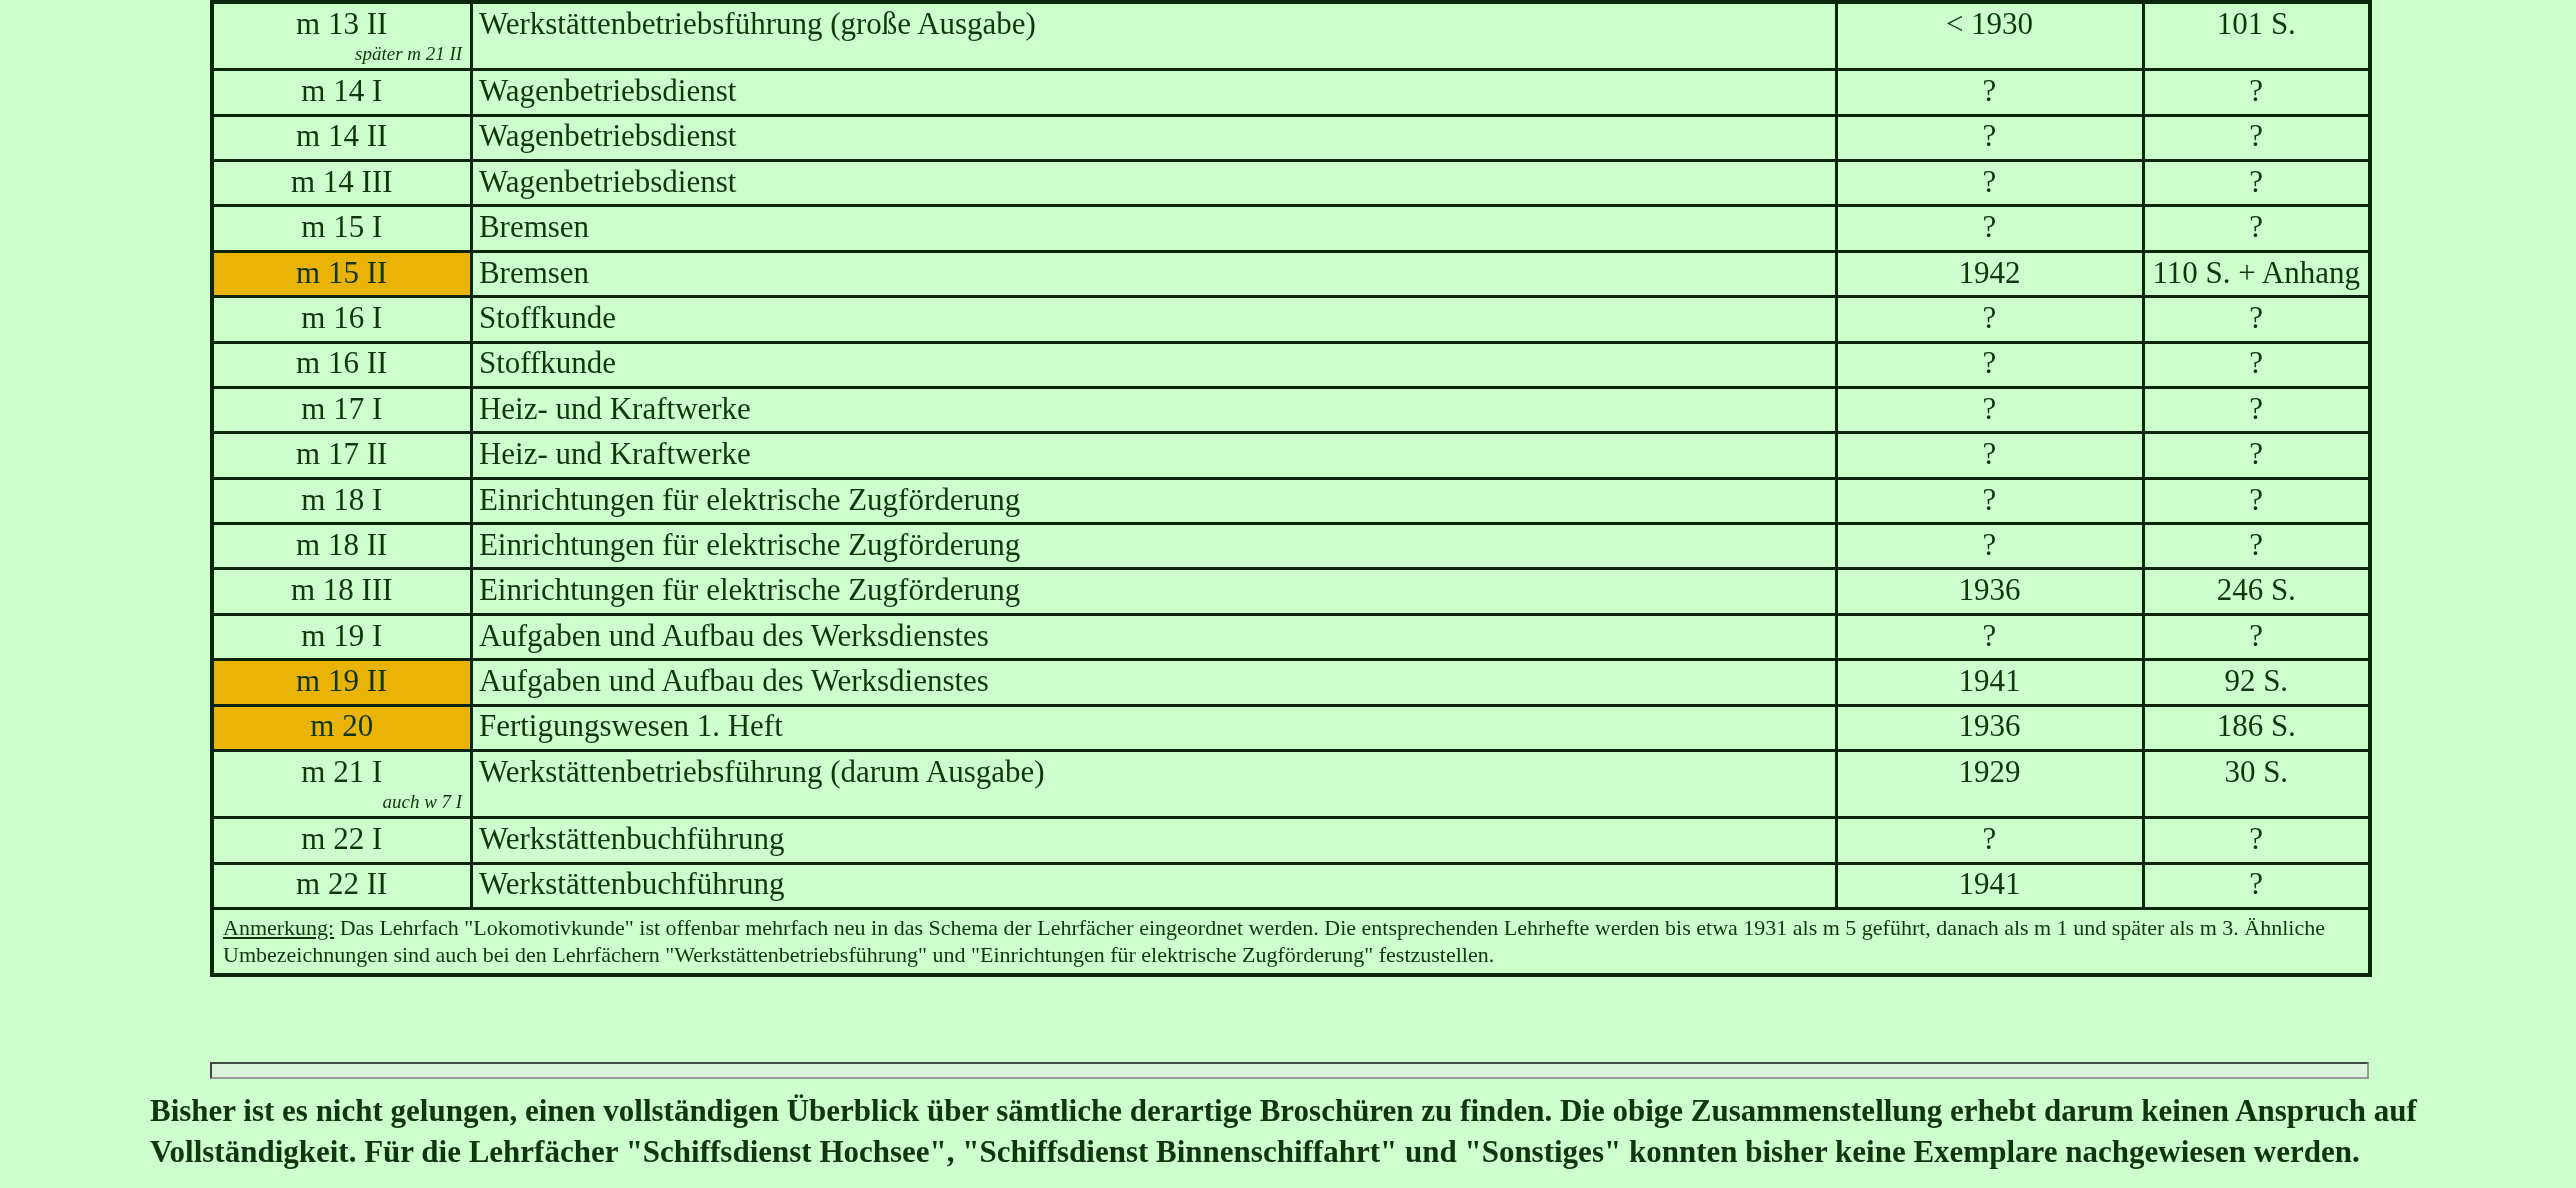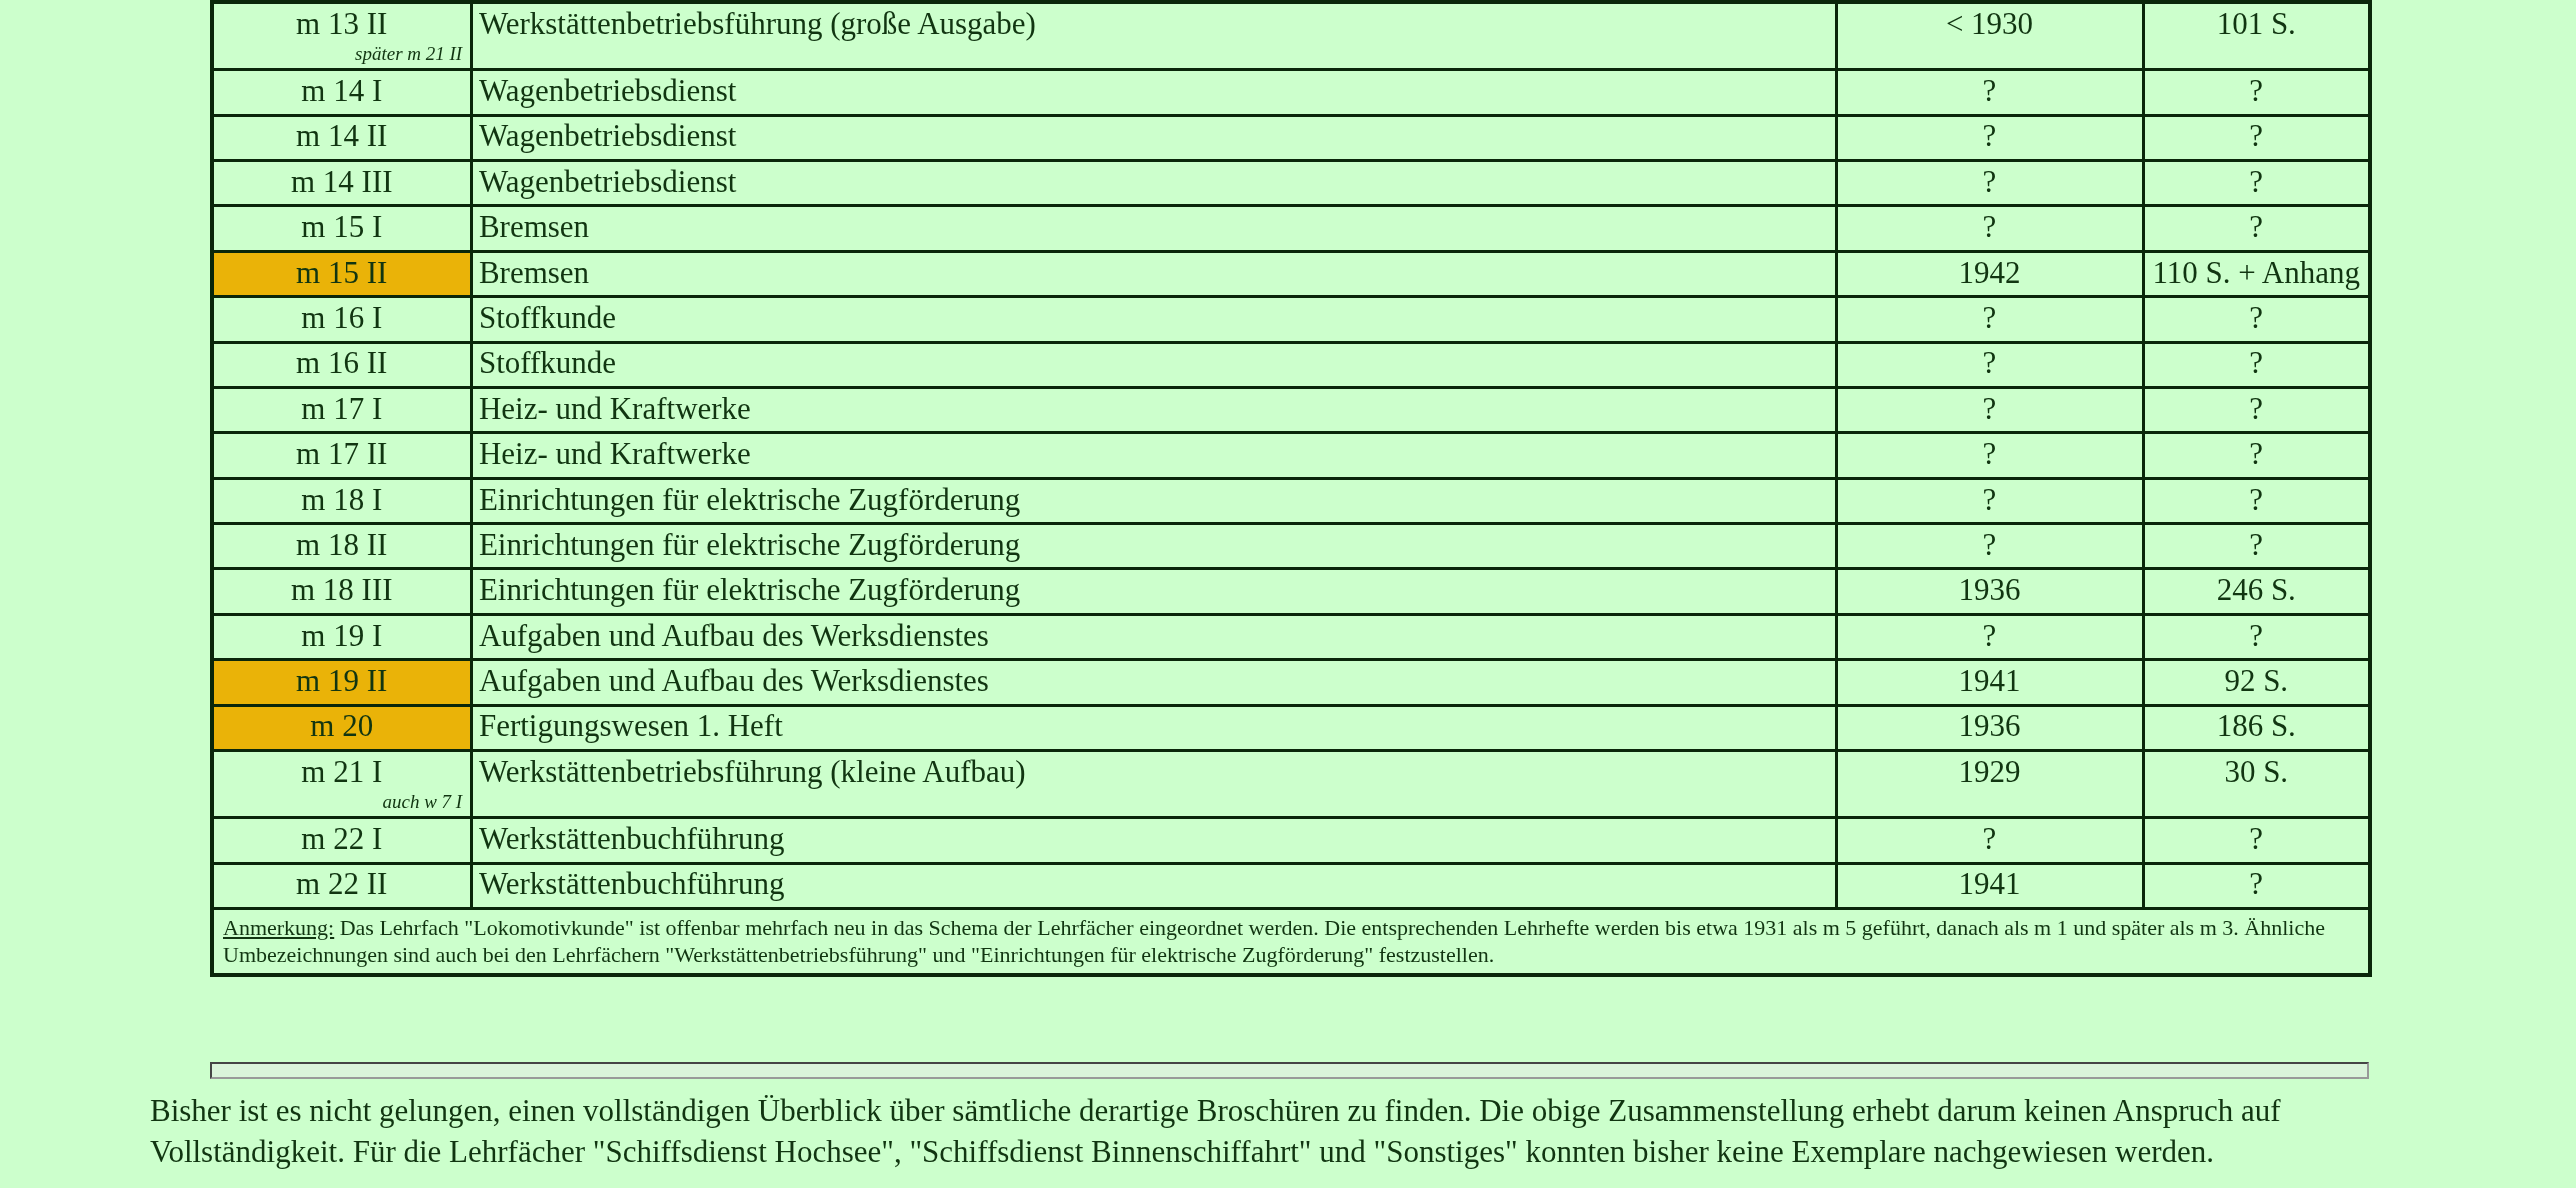--- a/index.html
+++ b/index.html
@@ -61,20 +61,21 @@
     background: #daf4da;
   }
   .footer {
     position: absolute;
     left: 150px;
     top: 1090px;
     width: 2276px;
     margin: 0;
     font-size: 31px;
     line-height: 41px;
+    font-weight: bold;
   }
 </style>
 </head>
 <body>
 
 <table class="booklets">
   <colgroup>
     <col style="width:259px">
     <col style="width:1365px">
     <col style="width:307px">
@@ -208,21 +209,21 @@
         </td>
         <td class="c-title">Fertigungswesen 1. Heft</td>
         <td class="c-year">1936</td>
         <td class="c-pages">186 S.</td>
       </tr>
       <tr>
         <td class="c-id">
           <div>m 21 I</div>
           <div class="sub">auch w 7 I</div>
         </td>
-        <td class="c-title">Werkstättenbetriebsführung (kleine Aufbau)</td>
+        <td class="c-title">Werkstättenbetriebsführung (darum Ausgabe)</td>
         <td class="c-year">1929</td>
         <td class="c-pages">30 S.</td>
       </tr>
       <tr>
         <td class="c-id">
           <div>m 22 I</div>
         </td>
         <td class="c-title">Werkstättenbuchführung</td>
         <td class="c-year">?</td>
         <td class="c-pages">?</td>

